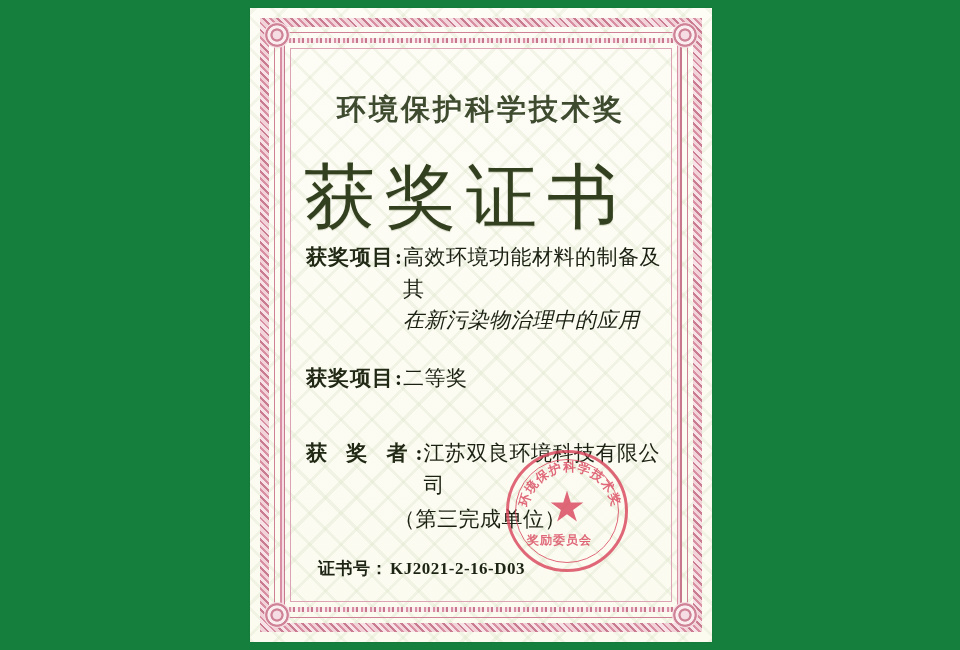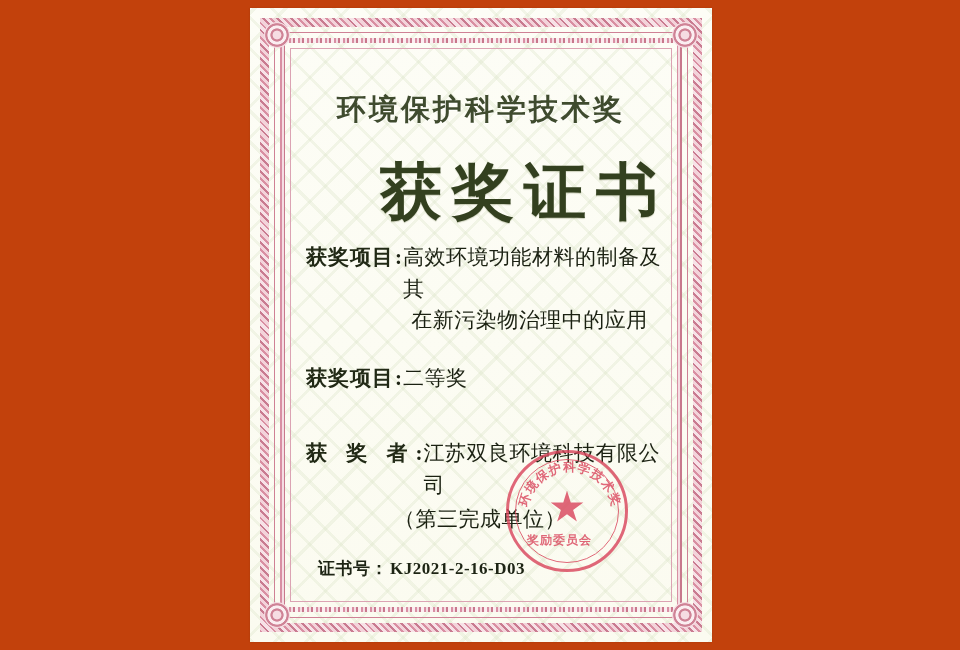--- a/index.html
+++ b/index.html
@@ -8,21 +8,21 @@
     width: 960px;
     height: 650px;
     background: #ffffff;
     font-family: "Liberation Serif", serif;
   }
 
   #page {
     position: relative;
     width: 960px;
     height: 650px;
-    background: #c2410c;
+    background: #15803d;
     overflow: hidden;
   }
 
   
   .certificate {
     position: absolute;
     left: 250px;
     top: 8px;
     width: 462px;
     height: 634px;
@@ -135,24 +135,24 @@
     letter-spacing: 3px;
     color: #3f4b2e;
     text-shadow: 0 1px 0 rgba(255,255,255,0.7);
   }
 
   .cert-title {
     position: absolute;
     top: 98px;
     left: 0;
     right: 0;
-    text-align: right;
+    text-align: left;
     font-family: "Liberation Serif", "DejaVu Serif", serif;
-    font-weight: bold;
-    font-size: 62px;
+    font-weight: normal;
+    font-size: 71px;
     letter-spacing: 10px;
     text-indent: 10px;
     color: #33401f;
     text-shadow: 0 1px 1px rgba(120,130,90,0.35);
   }
 
   .fields {
     position: absolute;
     top: 190px;
     left: 12px;
@@ -187,22 +187,23 @@
   }
 
   .field-value {
     flex: 1 1 auto;
     letter-spacing: 0.5px;
     color: #1b2112;
   }
 
   .field-value .line2 {
     display: block;
-    text-align: center;
+    text-align: left;
     padding-right: 8px;
+    font-style: italic;
   }
 
   .gap-sm { height: 22px; }
   .gap-md { height: 40px; }
 
   .recipient-sub {
     text-align: center;
     font-size: 21px;
     letter-spacing: 0.5px;
     color: #1b2112;

